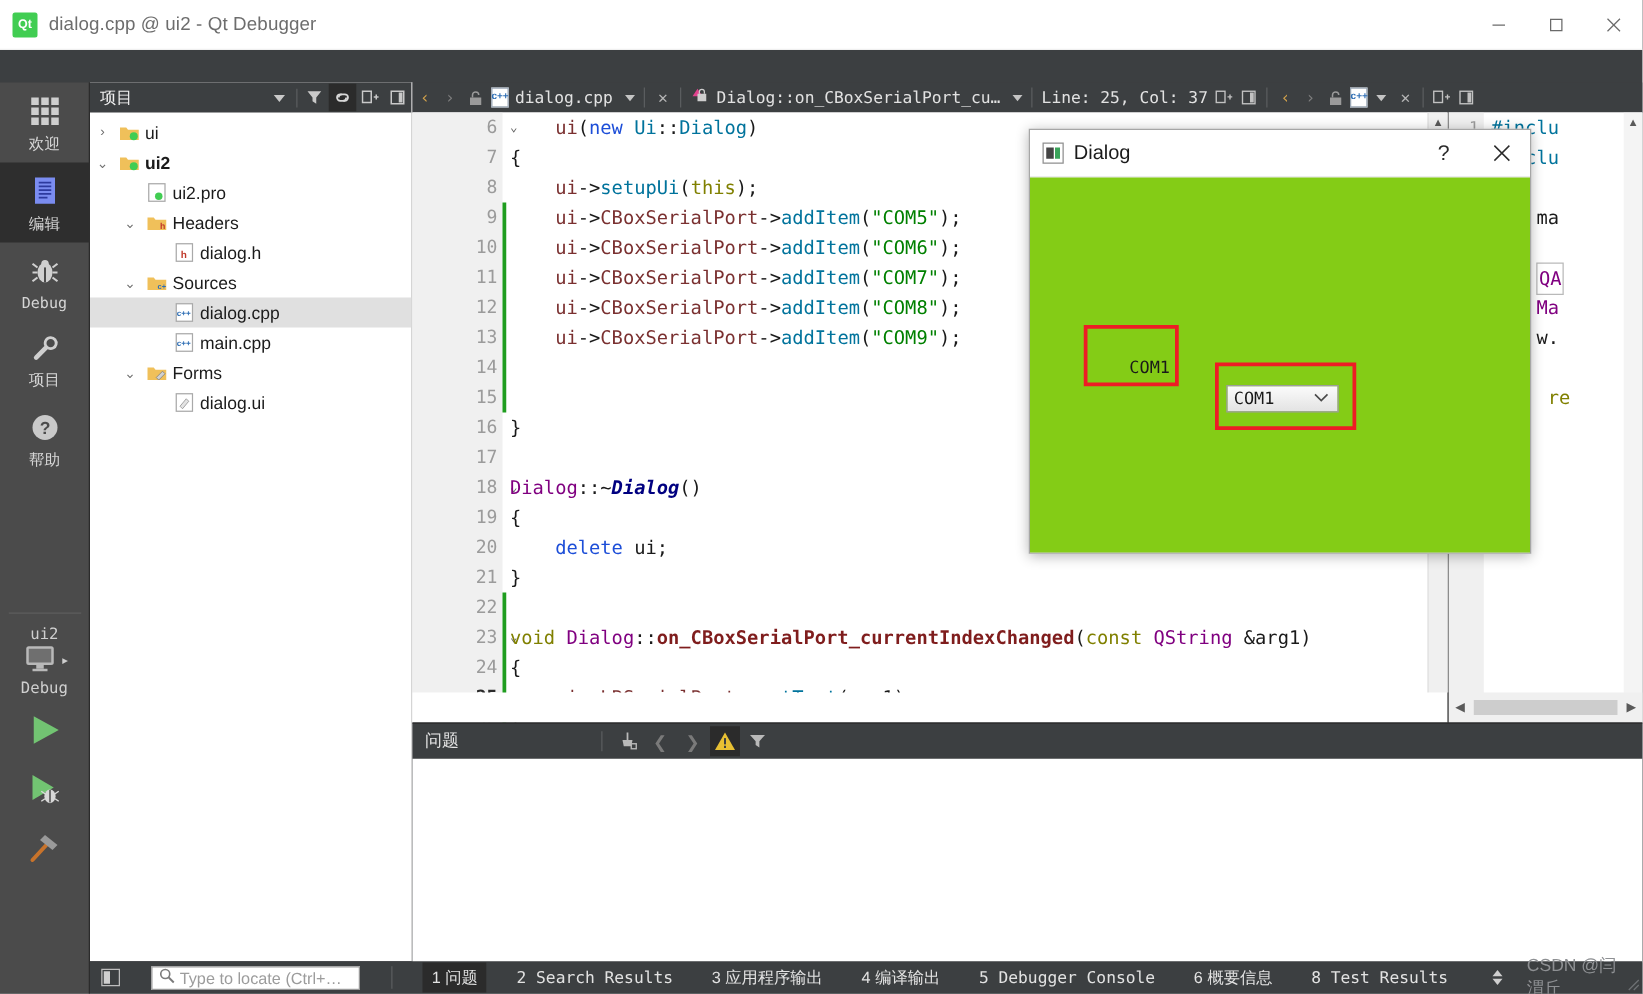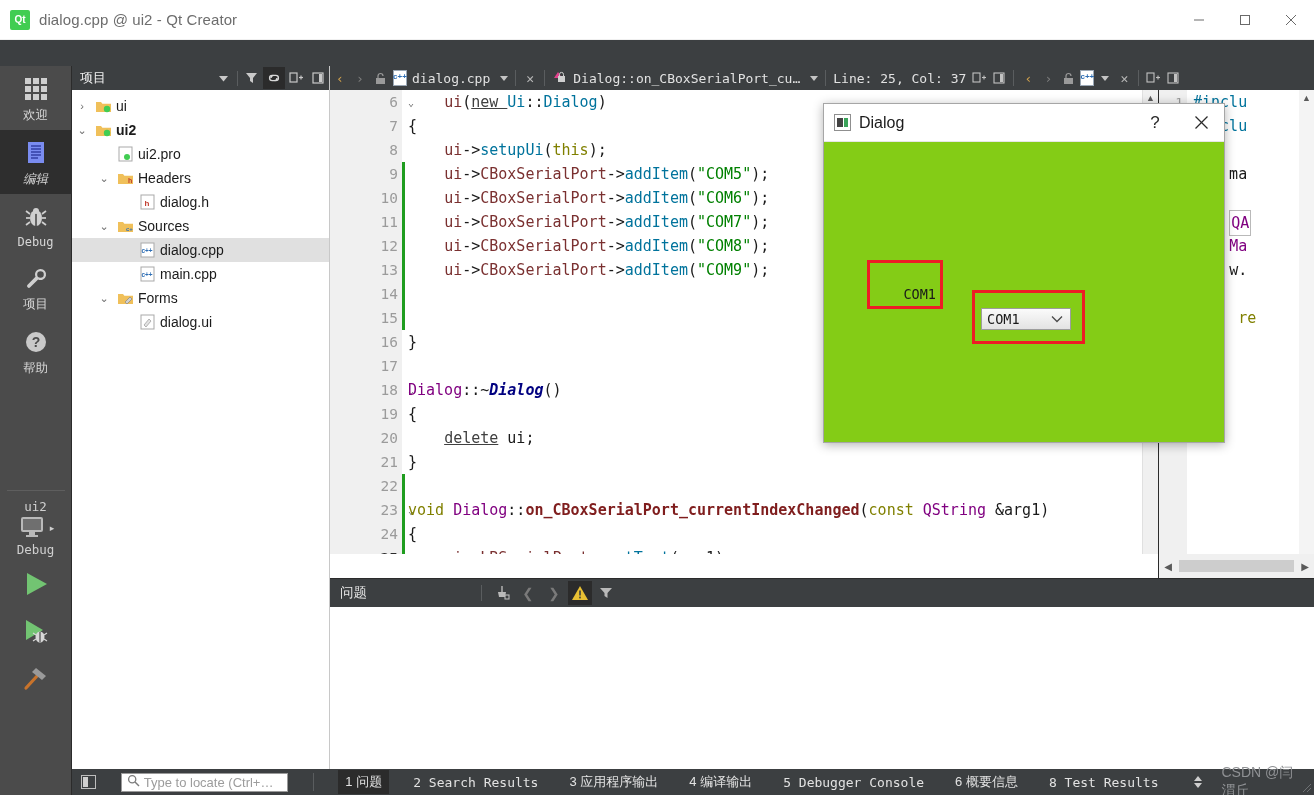--- a/index.html
+++ b/index.html
@@ -46,21 +46,21 @@
   
   .modebar {
     position: absolute; left: 0; top: 66px; width: 72px; height: 729px;
     background: #4b4b4b; border-right: 1px solid #2b2b2b;
     display: flex; flex-direction: column; align-items: center;
   }
   .mode {
     width: 72px; padding: 8px 0 6px; display: flex; flex-direction: column;
     align-items: center; color: #d6d6d6; font-size: 12.5px; gap: 3px;
   }
-  .mode.active { background: #2e2e2e; font-style: italic; }
+  .mode.active { background: #2e2e2e; }
   .mode.disabled { color: #7b7b7b; }
   .mode .glyph { height: 30px; display: flex; align-items: center; justify-content: center; }
   .mode .lbl { font-family: "DejaVu Sans Mono", monospace; font-size: 12px; letter-spacing: 0; }
   .mode .lbl.cjk { font-family: "Liberation Sans", sans-serif; font-size: 12.5px; }
 
   .grid9 { display: grid; grid-template-columns: repeat(3, 6px); grid-template-rows: repeat(3, 6px); gap: 2px; }
   .grid9 i { background: #cfcfcf; display: block; }
 
   .kit-sep { width: 58px; height: 1px; background: #5e5e5e; margin: 6px 0 0; }
   .kitbox { margin-top: 8px; display: flex; flex-direction: column; align-items: center; color: #cfcfcf; gap: 1px; }
@@ -124,21 +124,21 @@
   }
   .gline.cur { color: #2b2b2b; font-weight: bold; }
   .fold { position: absolute; right: -16px; width: 14px; text-align: center; color: #5e5e5e; font-size: 10px; }
   .chbar { position: absolute; left: 72px; width: 3px; background: #1f9d1f; }
   .codearea {
     position: absolute; left: 78px; top: 0; width: 750px; height: 488px;
     font-family: "DejaVu Sans Mono", monospace; font-size: 15px;
   }
   .cline { height: 24px; line-height: 24px; white-space: pre; }
   .k-kw   { color: #808000; }
-  .k-kw2  { color: #404040; text-decoration: underline; }
+  .k-kw2  { color: #1d4ed8; }
   .k-type { color: #800080; }
   .k-str  { color: #008000; }
   .k-fn   { color: #7f1d1d; font-weight: bold; }
   .k-mem  { color: #7a3030; }
   .k-call { color: #00739c; }
   .k-plain{ color: #1a1a1a; }
   .k-italic { font-style: italic; font-weight: bold; color: #000080; }
 
   .vscroll-main {
     position: absolute; right: 0; top: 0; width: 16px; height: 488px;
@@ -244,21 +244,21 @@
   .combo .cv { font-family: "DejaVu Sans Mono", monospace; font-size: 13.5px; color: #1a1a1a; padding-left: 5px; }
   .combo .carr { margin-left: auto; margin-right: 7px; color: #4a4a4a; font-size: 10px; }
 </style>
 </head>
 <body>
 
 <div class="app">
 
   <div class="titlebar">
     <div class="tb-icon">Qt</div>
-    <div class="tb-title">dialog.cpp @ ui2 - Qt Creator</div>
+    <div class="tb-title">dialog.cpp @ ui2 - Qt Debugger</div>
     <div class="tb-btns">
       <div class="tb-btn">
         <svg width="12" height="12" viewBox="0 0 12 12">
             <line x1="1" y1="6" x2="11" y2="6" stroke="#6a6a6a" stroke-width="1"></line>
           </svg>
       </div>
       <div class="tb-btn">
         <svg width="12" height="12" viewBox="0 0 12 12">
             <rect x="1.5" y="1.5" width="9" height="9" fill="none" stroke="#6a6a6a" stroke-width="1"></rect>
           </svg>

